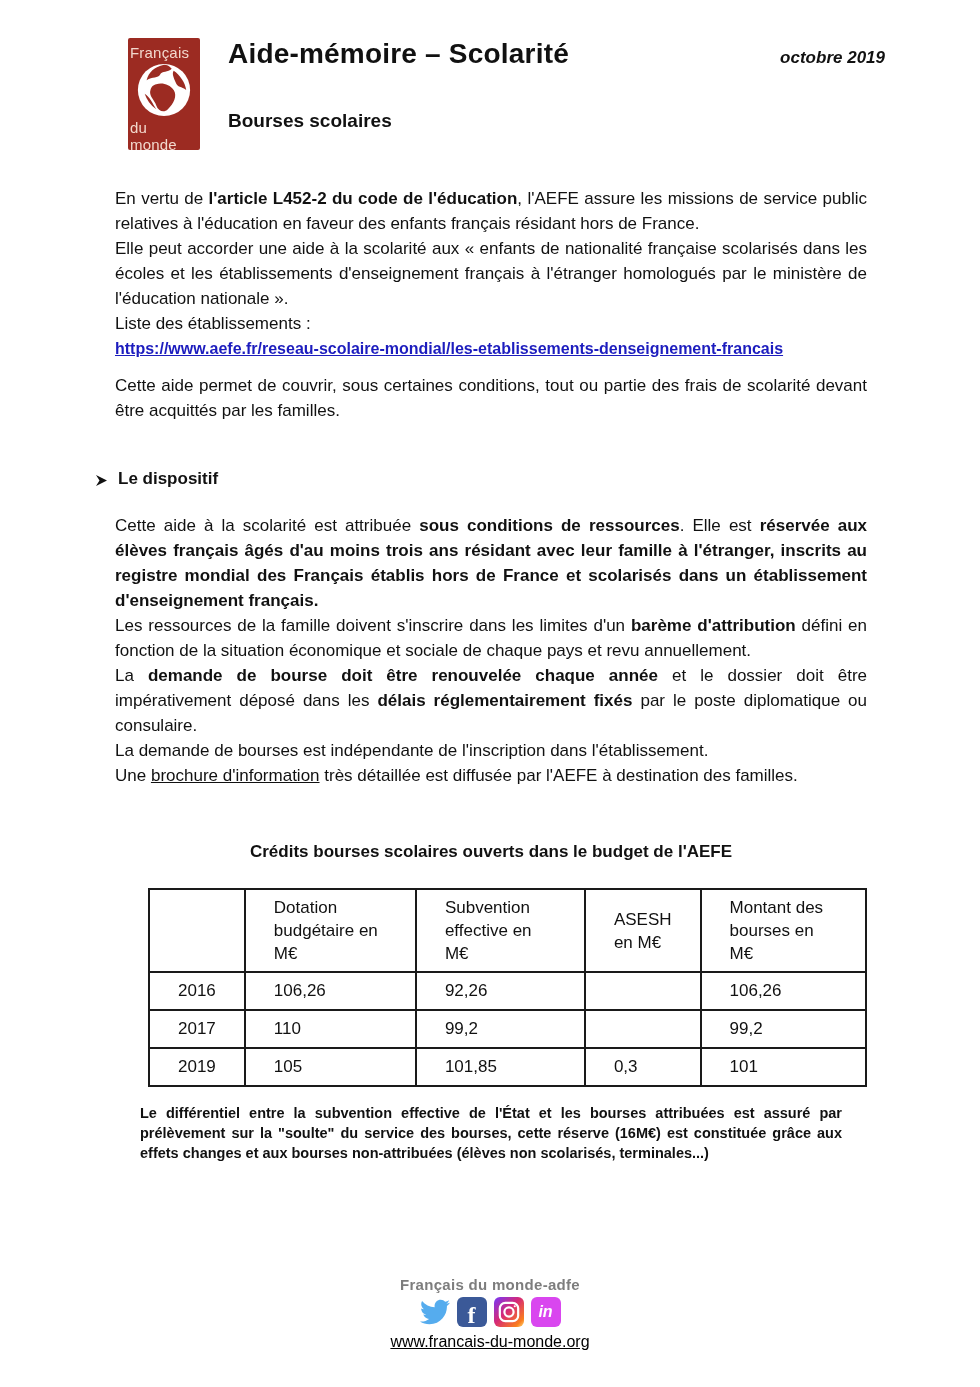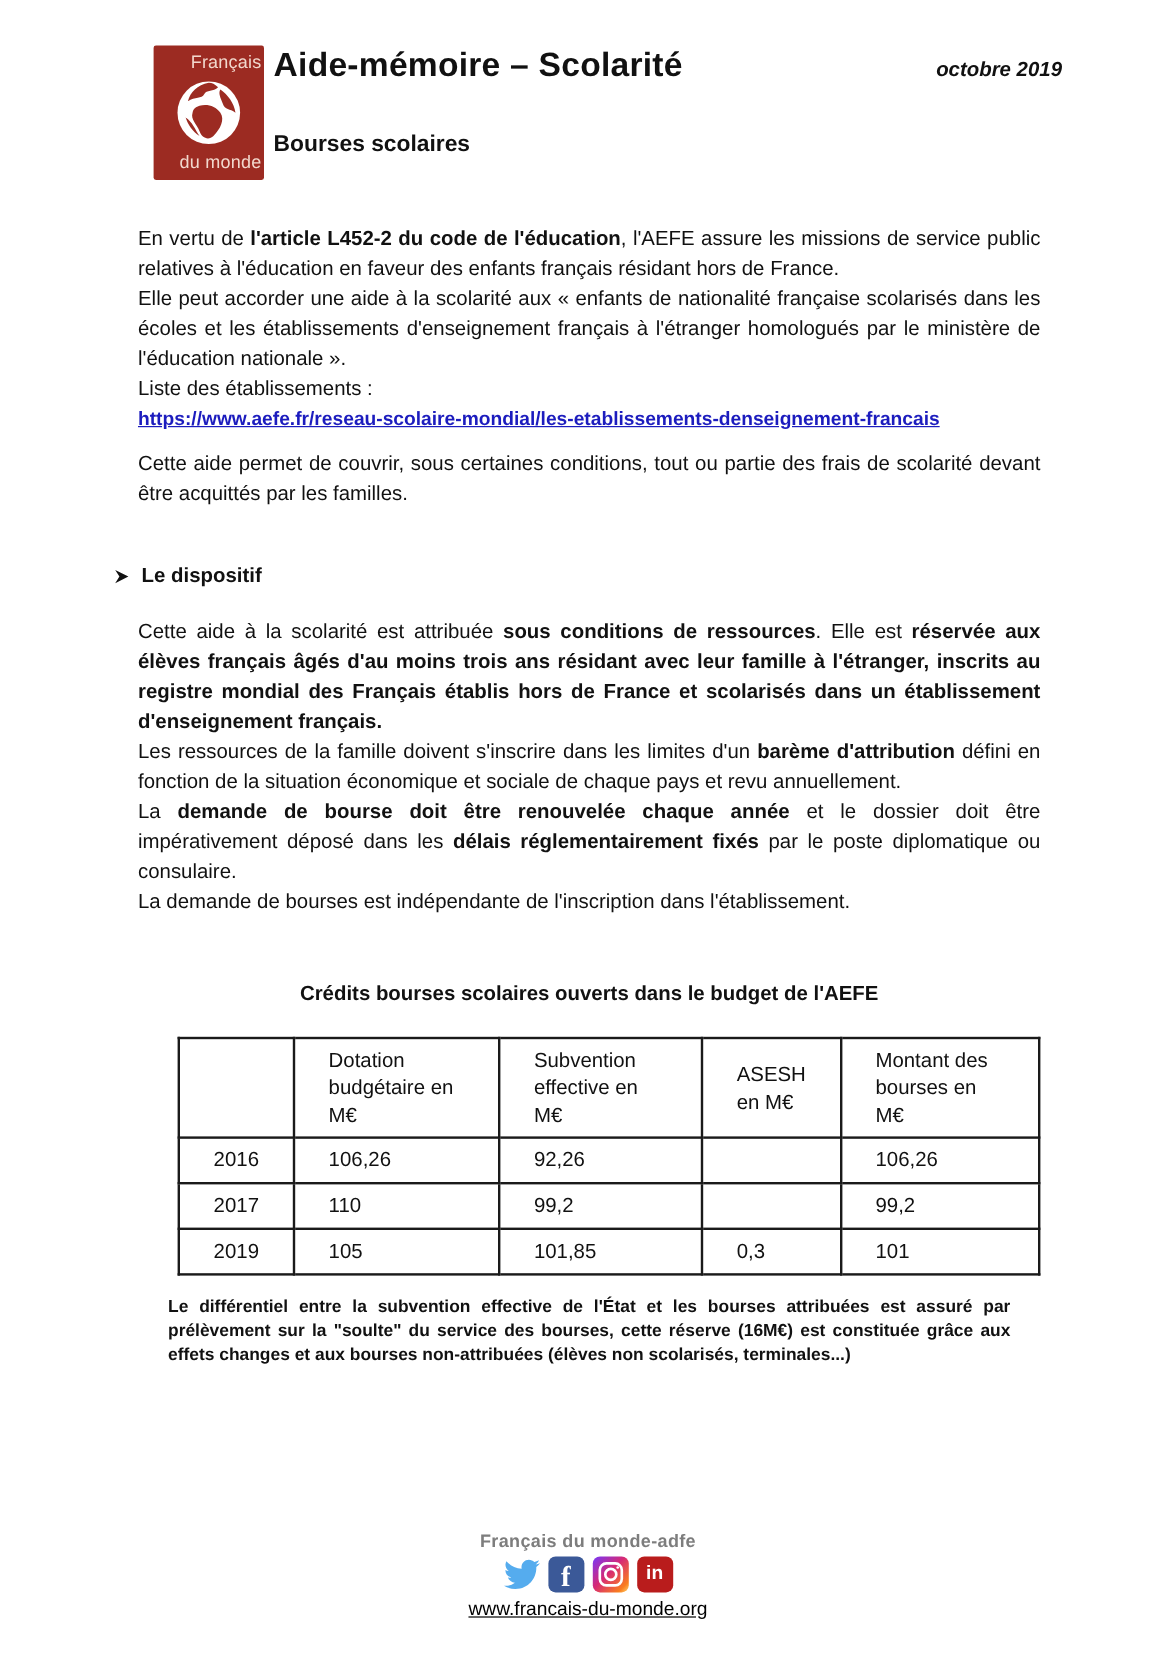--- a/index.html
+++ b/index.html
@@ -5,22 +5,22 @@
   * { margin:0; padding:0; box-sizing:border-box; }
   html,body { background:#ffffff; }
   body { font-family:"Liberation Sans", sans-serif; color:#111; }
   .page {
     position:relative; width:980px; height:1387px; margin:0 auto;
     background:#ffffff; overflow:hidden;
   }
   
   .header { position:absolute; left:128px; top:38px; right:95px; }
   .logo {
-    position:absolute; left:0; top:0; width:92px; height:112px;
-    background:#9c2b22; color:#f2d8cd; text-align:right;
+    position:absolute; left:0; top:0; width:72px; height:112px;
+    background:#9c2b22; color:#f2d8cd; text-align:left;
     display:flex; flex-direction:column; justify-content:space-between;
     padding:6px 2px; border-radius:2px;
   }
   .logo .logo-line { font-size:15px; letter-spacing:.2px; }
   .logo svg { display:block; margin:0 auto; }
   .head-text { margin-left:100px; }
   .doc-title { font-size:28px; font-weight:bold; letter-spacing:.2px; }
   .doc-subtitle { font-size:19px; font-weight:bold; margin-top:40px; }
   .doc-date { position:absolute; right:0; top:10px; font-size:17px; font-weight:bold; font-style:italic; }
   
@@ -55,21 +55,21 @@
     font-weight:bold; text-align:justify;
   }
   
   .footer { position:absolute; left:0; right:0; top:1276px; text-align:center; }
   .footer-org { font-size:15px; font-weight:bold; color:#7d7d7d; letter-spacing:.3px; }
   .social-row { display:flex; justify-content:center; gap:7px; margin-top:4px; }
   .sicon { width:30px; height:30px; border-radius:6px; display:flex; align-items:center; justify-content:center; cursor:pointer; }
   .sicon-twitter { background:transparent; }
   .sicon-facebook { background:#3b5998; }
   .sicon-instagram { background:linear-gradient(135deg,#7638fa 0%,#d62976 45%,#fa7e1e 85%,#feda75 100%); }
-  .sicon-linkedin { background:#b91c1c; }
+  .sicon-linkedin { background:#d946ef;font-style:italic; }
   .fb-f { color:#fff; font-weight:bold; font-size:24px; font-family:"Liberation Serif", serif; margin-top:6px; }
   .li-in { color:#fff; font-weight:bold; font-size:16px; }
   .footer-link { display:inline-block; margin-top:6px; font-size:16px; color:#000000; text-decoration:underline; }
 </style>
 </head>
 <body>
 
 <div class="page">
 
   <div class="header">
@@ -109,20 +109,21 @@
           </svg>
       </span>
       <span class="heading-label">Le dispositif</span>
     </div>
     <div class="gap-md"></div>
 
     <p class="line"><span>Cette aide à la scolarité est attribuée </span><span class="b">sous conditions de ressources</span><span>. Elle est </span><span class="b">réservée aux élèves français âgés d'au moins trois ans résidant avec leur famille à l'étranger, inscrits au registre mondial des Français établis hors de France et scolarisés dans un établissement d'enseignement français.</span></p>
     <p class="line"><span>Les ressources de la famille doivent s'inscrire dans les limites d'un </span><span class="b">barème d'attribution</span><span> défini en fonction de la situation économique et sociale de chaque pays et revu annuellement.</span></p>
     <p class="line"><span>La </span><span class="b">demande de bourse doit être renouvelée chaque année</span><span> et le dossier doit être impérativement déposé dans les </span><span class="b">délais réglementairement fixés</span><span> par le poste diplomatique ou consulaire.</span></p>
     <p class="line">La demande de bourses est indépendante de l'inscription dans l'établissement.</p>
+    <p class="line"><span>Une </span><span class="u">brochure d'information</span><span> très détaillée est diffusée par l'AEFE à destination des familles.</span></p>
 
     <div class="table-title">Crédits bourses scolaires ouverts dans le budget de l'AEFE</div>
     <table class="budget">
       <colgroup>
         <col class="year-col">
           <col class="col-dotation">
           <col class="col-subvention">
           <col class="col-asesh">
           <col class="col-montant">
       </colgroup>

